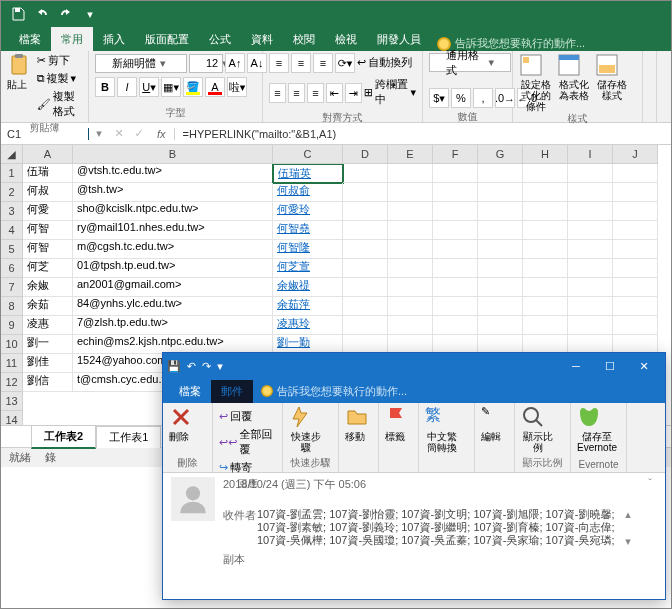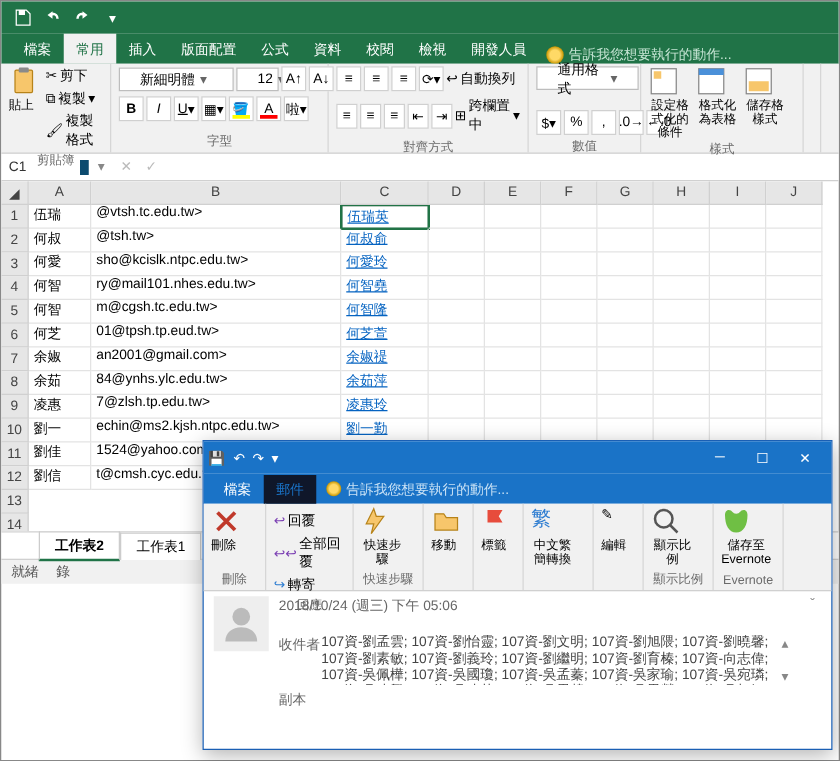--- a/index.html
+++ b/index.html
@@ -18,21 +18,21 @@
 .group-body{display:flex;align-items:flex-start;gap:4px;flex:1;}
 .big-btn{display:flex;flex-direction:column;align-items:flex-start;width:34px;cursor:pointer;}
 .big-btn .ic{width:24px;height:24px;}
 .big-btn span{font-size:10px;margin-top:2px;text-align:center;line-height:11px;}
 .mini-row{display:flex;align-items:center;gap:2px;margin-bottom:2px;}
 .sel{background:#fff;border:1px solid #bdbdbd;height:19px;display:flex;align-items:center;padding:0 16px;}
 .sel .dd{margin-left:4px;color:#666;}
 .icon-sq{width:20px;height:20px;border:1px solid #d0d0d0;display:flex;align-items:center;justify-content:center;background:#fff;cursor:pointer;}
 .stack{display:flex;flex-direction:column;gap:1px;}
 .name-box{background:#fff;height:22px;border-bottom:1px solid #d0d0d0;display:flex;align-items:center;}
-.nb-cell{width:70px;border-right:7px solid #0c4a6e;padding:0 6px;color:#333;}
+.nb-cell{width:88px;border-right:1px solid #0c4a6e;padding:0 6px;color:#333;}
 .nb-fx{display:flex;align-items:center;flex:1;}
 .nb-fx .fx{font-style:italic;color:#666;padding:0 8px;border-right:1px solid #d0d0d0;}
 .formula{padding:0 8px;color:#333;flex:1;}
 .grid-area{display:flex;height:280px;overflow:hidden;position:relative;}
 .rowhdrs{display:flex;flex-direction:column;}
 .colhdrs{display:flex;position:sticky;top:0;}
 .hdr{background:#e6e6e6;border-right:1px solid #d0d0d0;border-bottom:1px solid #d0d0d0;display:flex;align-items:center;justify-content:center;color:#444;}
 .corner{width:22px;height:19px;}
 .ch{height:19px;}
 .rh{width:22px;height:19px;}
@@ -235,20 +235,24 @@
   <div class="group" style="width:14px;overflow:hidden">
       <div class="big-btn"></div>
     </div>
 </div>
 
 <div class="name-box">
   <div class="nb-cell">C1</div>
   <div style="width:20px;text-align:center;color:#888">▾</div>
   <div style="width:20px;text-align:center;color:#bbb">✕</div>
   <div style="width:20px;text-align:center;color:#bbb">✓</div>
+  <div class="nb-fx">
+      <span class="fx">fx</span>
+      <div class="formula">=HYPERLINK("mailto:"&amp;B1,A1)</div>
+    </div>
 </div>
 
 <div class="grid-area">
   <div>
     <div class="hdr corner">◢</div>
     <div class="rowhdrs" id="rowhdrs">
         <div class="hdr rh">1</div>
         <div class="hdr rh">2</div>
         <div class="hdr rh">3</div>
         <div class="hdr rh">4</div>

